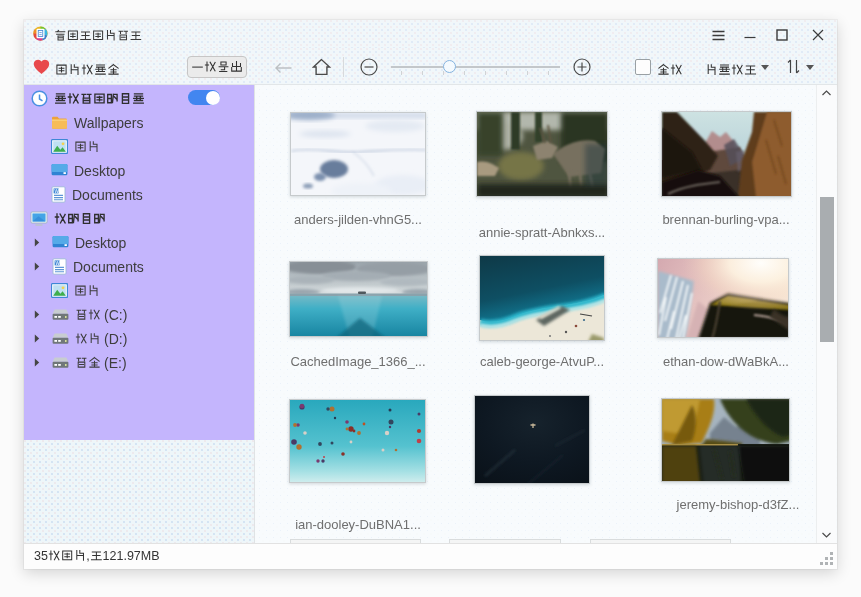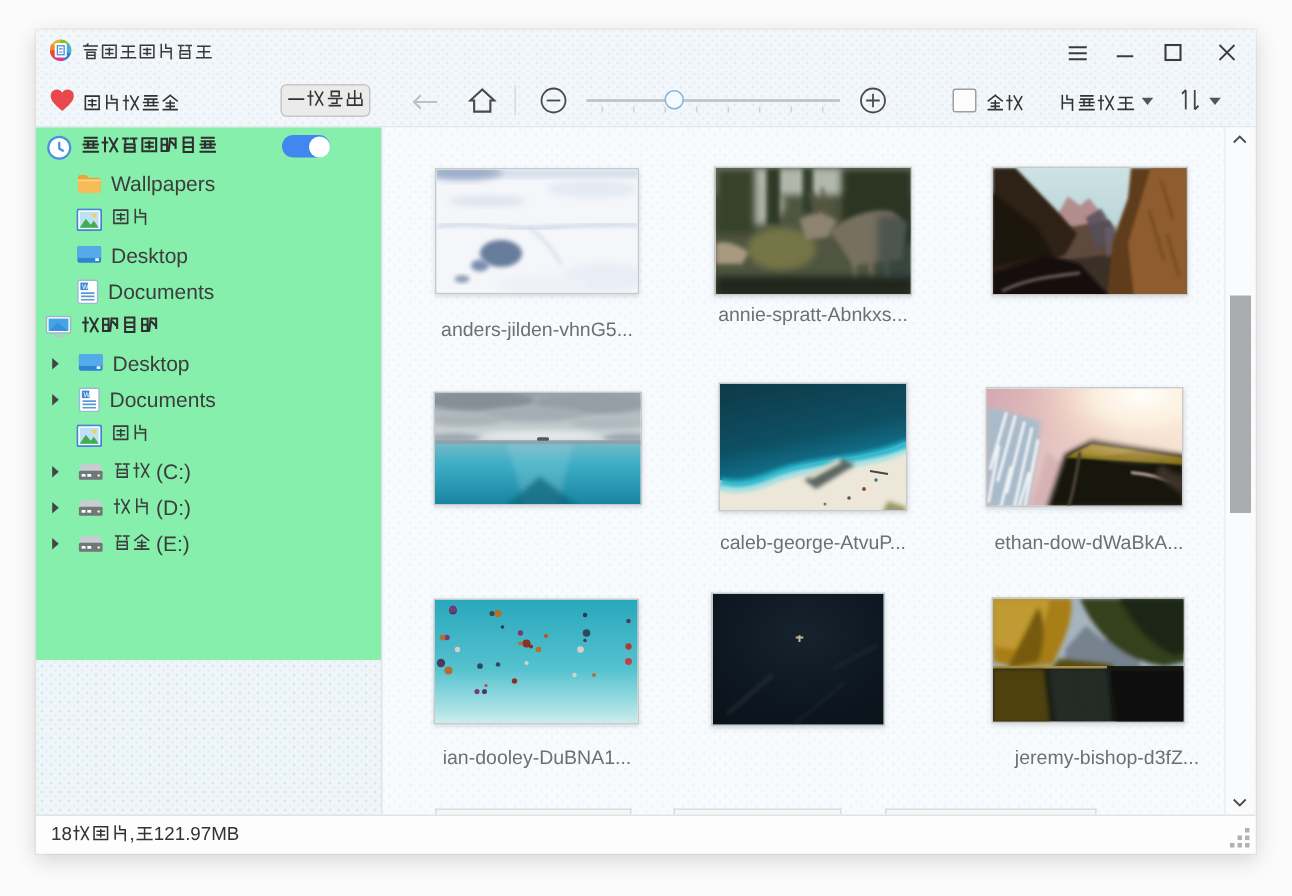--- a/index.html
+++ b/index.html
@@ -5,21 +5,21 @@
  font-family:"Liberation Sans",sans-serif;}
 #win{position:absolute;left:24px;top:20px;width:813px;height:549px;background:#fff;
  box-shadow:0 4px 14px rgba(0,0,0,.16),0 0 0 1px rgba(0,0,0,.04);}
 .dots{background-color:#f1f7fa;background-image:
  radial-gradient(circle,rgba(140,175,230,.16) .8px,transparent 1px),
  radial-gradient(circle,rgba(235,160,165,.12) .8px,transparent 1px);
  background-size:6px 6px,6px 6px;background-position:1px 1px,4px 4px;}
 #titlebar{position:absolute;left:0;top:0;width:100%;height:28px;}
 #toolbar{position:absolute;left:0;top:28px;width:100%;height:37px;border-bottom:1px solid #e2e6e8;}
 #content{position:absolute;left:0;top:65px;width:100%;height:458px;}
-#side{position:absolute;left:0;top:0;width:230px;height:458px;background:#86efac;}
+#side{position:absolute;left:0;top:0;width:230px;height:458px;background:#c4b5fd;}
 #sidebottom{position:absolute;left:0;top:355px;width:230px;height:103px;background-color:#eef6f9;background-image:
  radial-gradient(circle,rgba(120,165,225,.22) .8px,transparent 1px),
  radial-gradient(circle,rgba(235,160,165,.14) .8px,transparent 1px);
  background-size:6px 6px,6px 6px;background-position:1px 1px,4px 4px;}
 #gridarea{position:absolute;left:230px;top:0;width:583px;height:458px;border-left:1px solid #dfe3e5;
  background-color:#f8fbfd;background-image:
  radial-gradient(circle,rgba(140,180,235,.12) .8px,transparent 1px),
  radial-gradient(circle,rgba(205,185,150,.09) .8px,transparent 1px);
  background-size:7px 7px,7px 7px;background-position:1px 1px,4.5px 4.5px;}
 #statusbar{position:absolute;left:0;top:523px;width:100%;height:26px;background:#fdfdfd;
@@ -485,37 +485,39 @@
 <path d="M0 45h76v1.6H0z" fill="#b09448"></path>
 <path d="M0 47h34l4 37H0z" fill="#584608" opacity=".85" filter="url(#bk)"></path>
 <path d="M76 47h53v37H82z" fill="#0b0f09" opacity=".9" filter="url(#bk)"></path>
 <path d="M38 47h40v37H42z" fill="#39444a" opacity=".32" filter="url(#bk)"></path>
 <path d="M52 50l8 30M68 52l4 26" stroke="#242c1e" stroke-width="2" filter="url(#bk)"></path>
 </svg></div>
 <div style="position:absolute;left:35px;top:454px;width:131px;height:4px;background:#f4f5f5;border:1px solid #d9dcdd;border-bottom:none"></div>
 <div style="position:absolute;left:194px;top:454px;width:112px;height:4px;background:#f4f5f5;border:1px solid #d9dcdd;border-bottom:none"></div>
 <div style="position:absolute;left:335px;top:454px;width:141px;height:4px;background:#f4f5f5;border:1px solid #d9dcdd;border-bottom:none"></div>
 <div class="cap" style="left:18px;top:127px">anders-jilden-vhnG5...</div>
-<div class="cap" style="left:202px;top:117px">annie-spratt-Abnkxs...</div>
+<div class="cap" style="left:202px;top:140px">annie-spratt-Abnkxs...</div>
+<div class="cap" style="left:386px;top:127px">brennan-burling-vpa...</div>
+<div class="cap" style="left:18px;top:269px">CachedImage_1366_...</div>
 <div class="cap" style="left:386px;top:269px">ethan-dow-dWaBkA...</div>
 <div class="cap" style="left:202px;top:269px">caleb-george-AtvuP...</div>
-<div class="cap" style="left:18px;top:412px">ian-dooley-DuBNA1...</div>
+<div class="cap" style="left:18px;top:432px">ian-dooley-DuBNA1...</div>
 <div class="cap" style="left:398px;top:412px">jeremy-bishop-d3fZ...</div>
 </div>
 <div id="vscroll">
 <svg width="9" height="6" viewBox="0 0 9 6" style="position:absolute;left:5px;top:5px" fill="none" stroke="#4a4a4a" stroke-width="1.2">
           <path d="M.5 5L4.5 1 8.5 5"></path>
         </svg>
 <div id="vthumb"></div>
 <svg width="9" height="6" viewBox="0 0 9 6" style="position:absolute;left:5px;bottom:5px" fill="none" stroke="#4a4a4a" stroke-width="1.2">
           <path d="M.5 1l4 4 4-4"></path>
         </svg>
 </div>
 </div>
-<div id="statusbar"><span style="vertical-align:middle">18</span><svg width="38.400000000000006" height="14.8" viewBox="0 0 38.400000000000006 14.8" style="vertical-align:middle" fill="none" stroke="#333" stroke-width="1.03" stroke-linecap="square">
+<div id="statusbar"><span style="vertical-align:middle">35</span><svg width="38.400000000000006" height="14.8" viewBox="0 0 38.400000000000006 14.8" style="vertical-align:middle" fill="none" stroke="#333" stroke-width="1.03" stroke-linecap="square">
         <path d="M2.9,1.9V10.7 M1.4,4.9H4.5 M6.0,2.1L10.9,10.7 M10.9,2.5L6.4,10.7"></path>
         <path d="M14.7,2.1H23.7V10.7H14.7Z M16.8,5.1H21.6 M16.8,7.7H21.6 M19.2,4.2V8.8"></path>
         <path d="M28.8,1.6V10.3 M28.8,6.6H35.5 M35.5,4.9V11.3 M31.8,1.6V4.2 M31.8,4.2H35.5"></path>
       </svg><span style="vertical-align:middle">,</span><svg width="12.8" height="14.8" viewBox="0 0 12.8 14.8" style="vertical-align:middle" fill="none" stroke="#333" stroke-width="1.03" stroke-linecap="square">
         <path d="M2.3,2.9H10.5 M2.7,6.6H10.1 M1.5,10.7H11.3 M6.4,2.9V10.7"></path>
       </svg><span style="vertical-align:middle">121.97MB</span>
 <svg width="15" height="15" viewBox="0 0 15 15" style="position:absolute;right:2px;bottom:2px" fill="#b0b3b5">
 <rect x="10" y="0" width="3" height="3"></rect>
         <rect x="5" y="5" width="3" height="3"></rect>
         <rect x="10" y="5" width="3" height="3"></rect>

